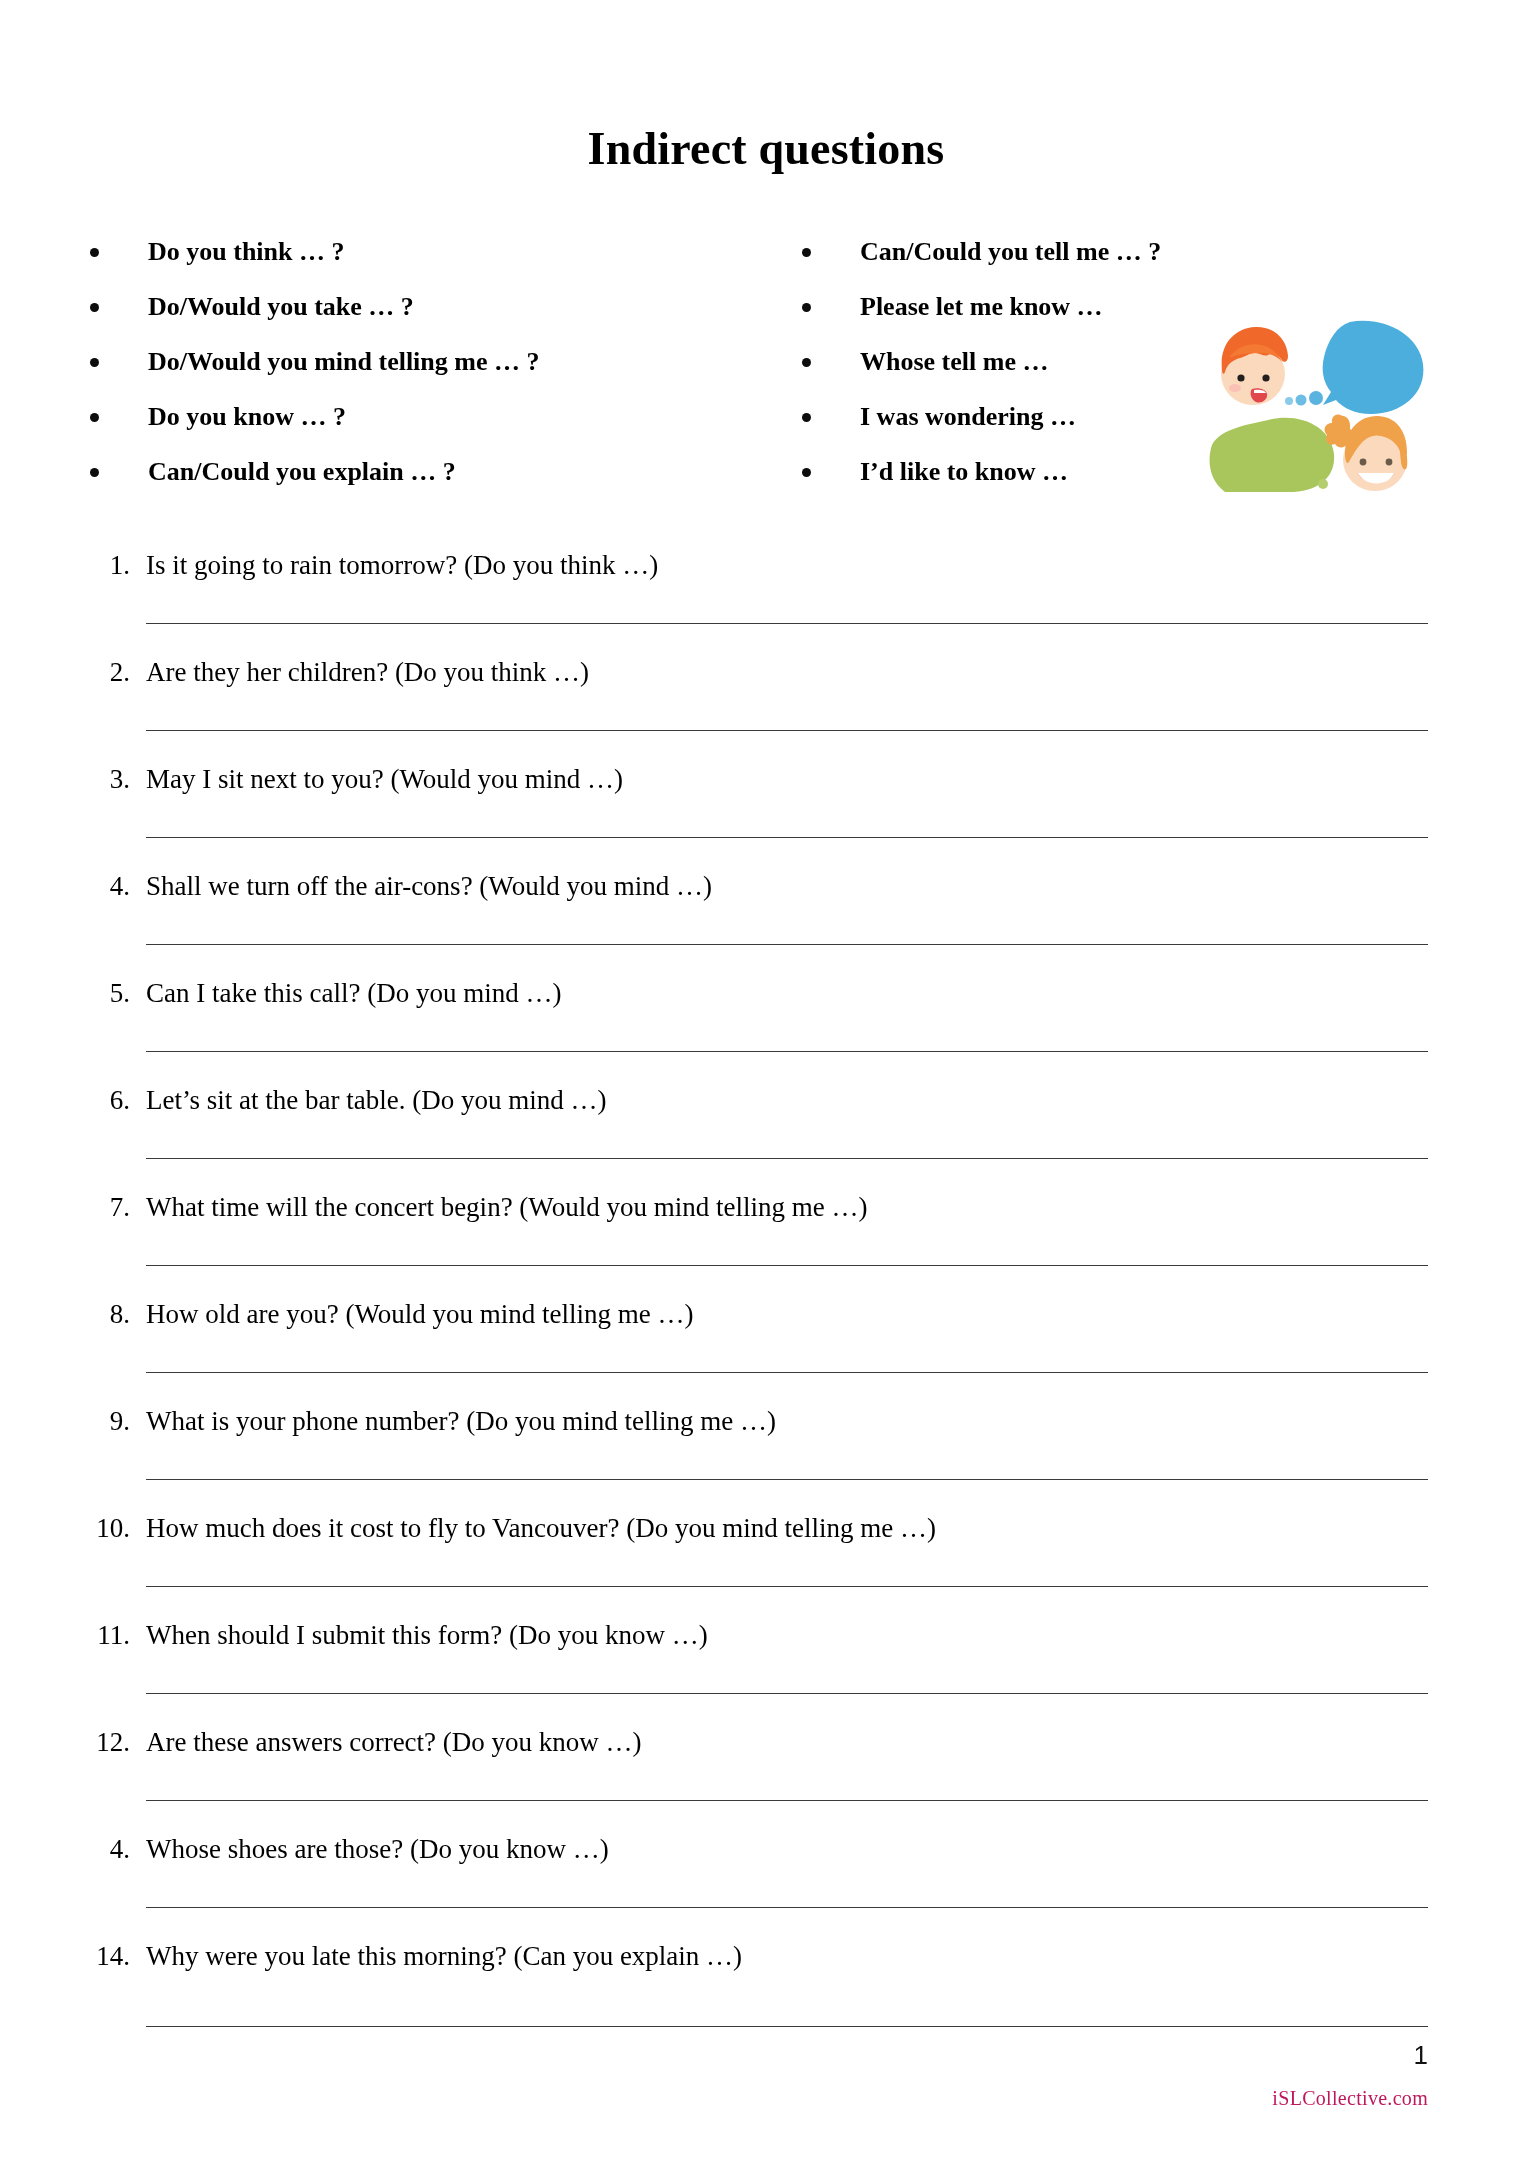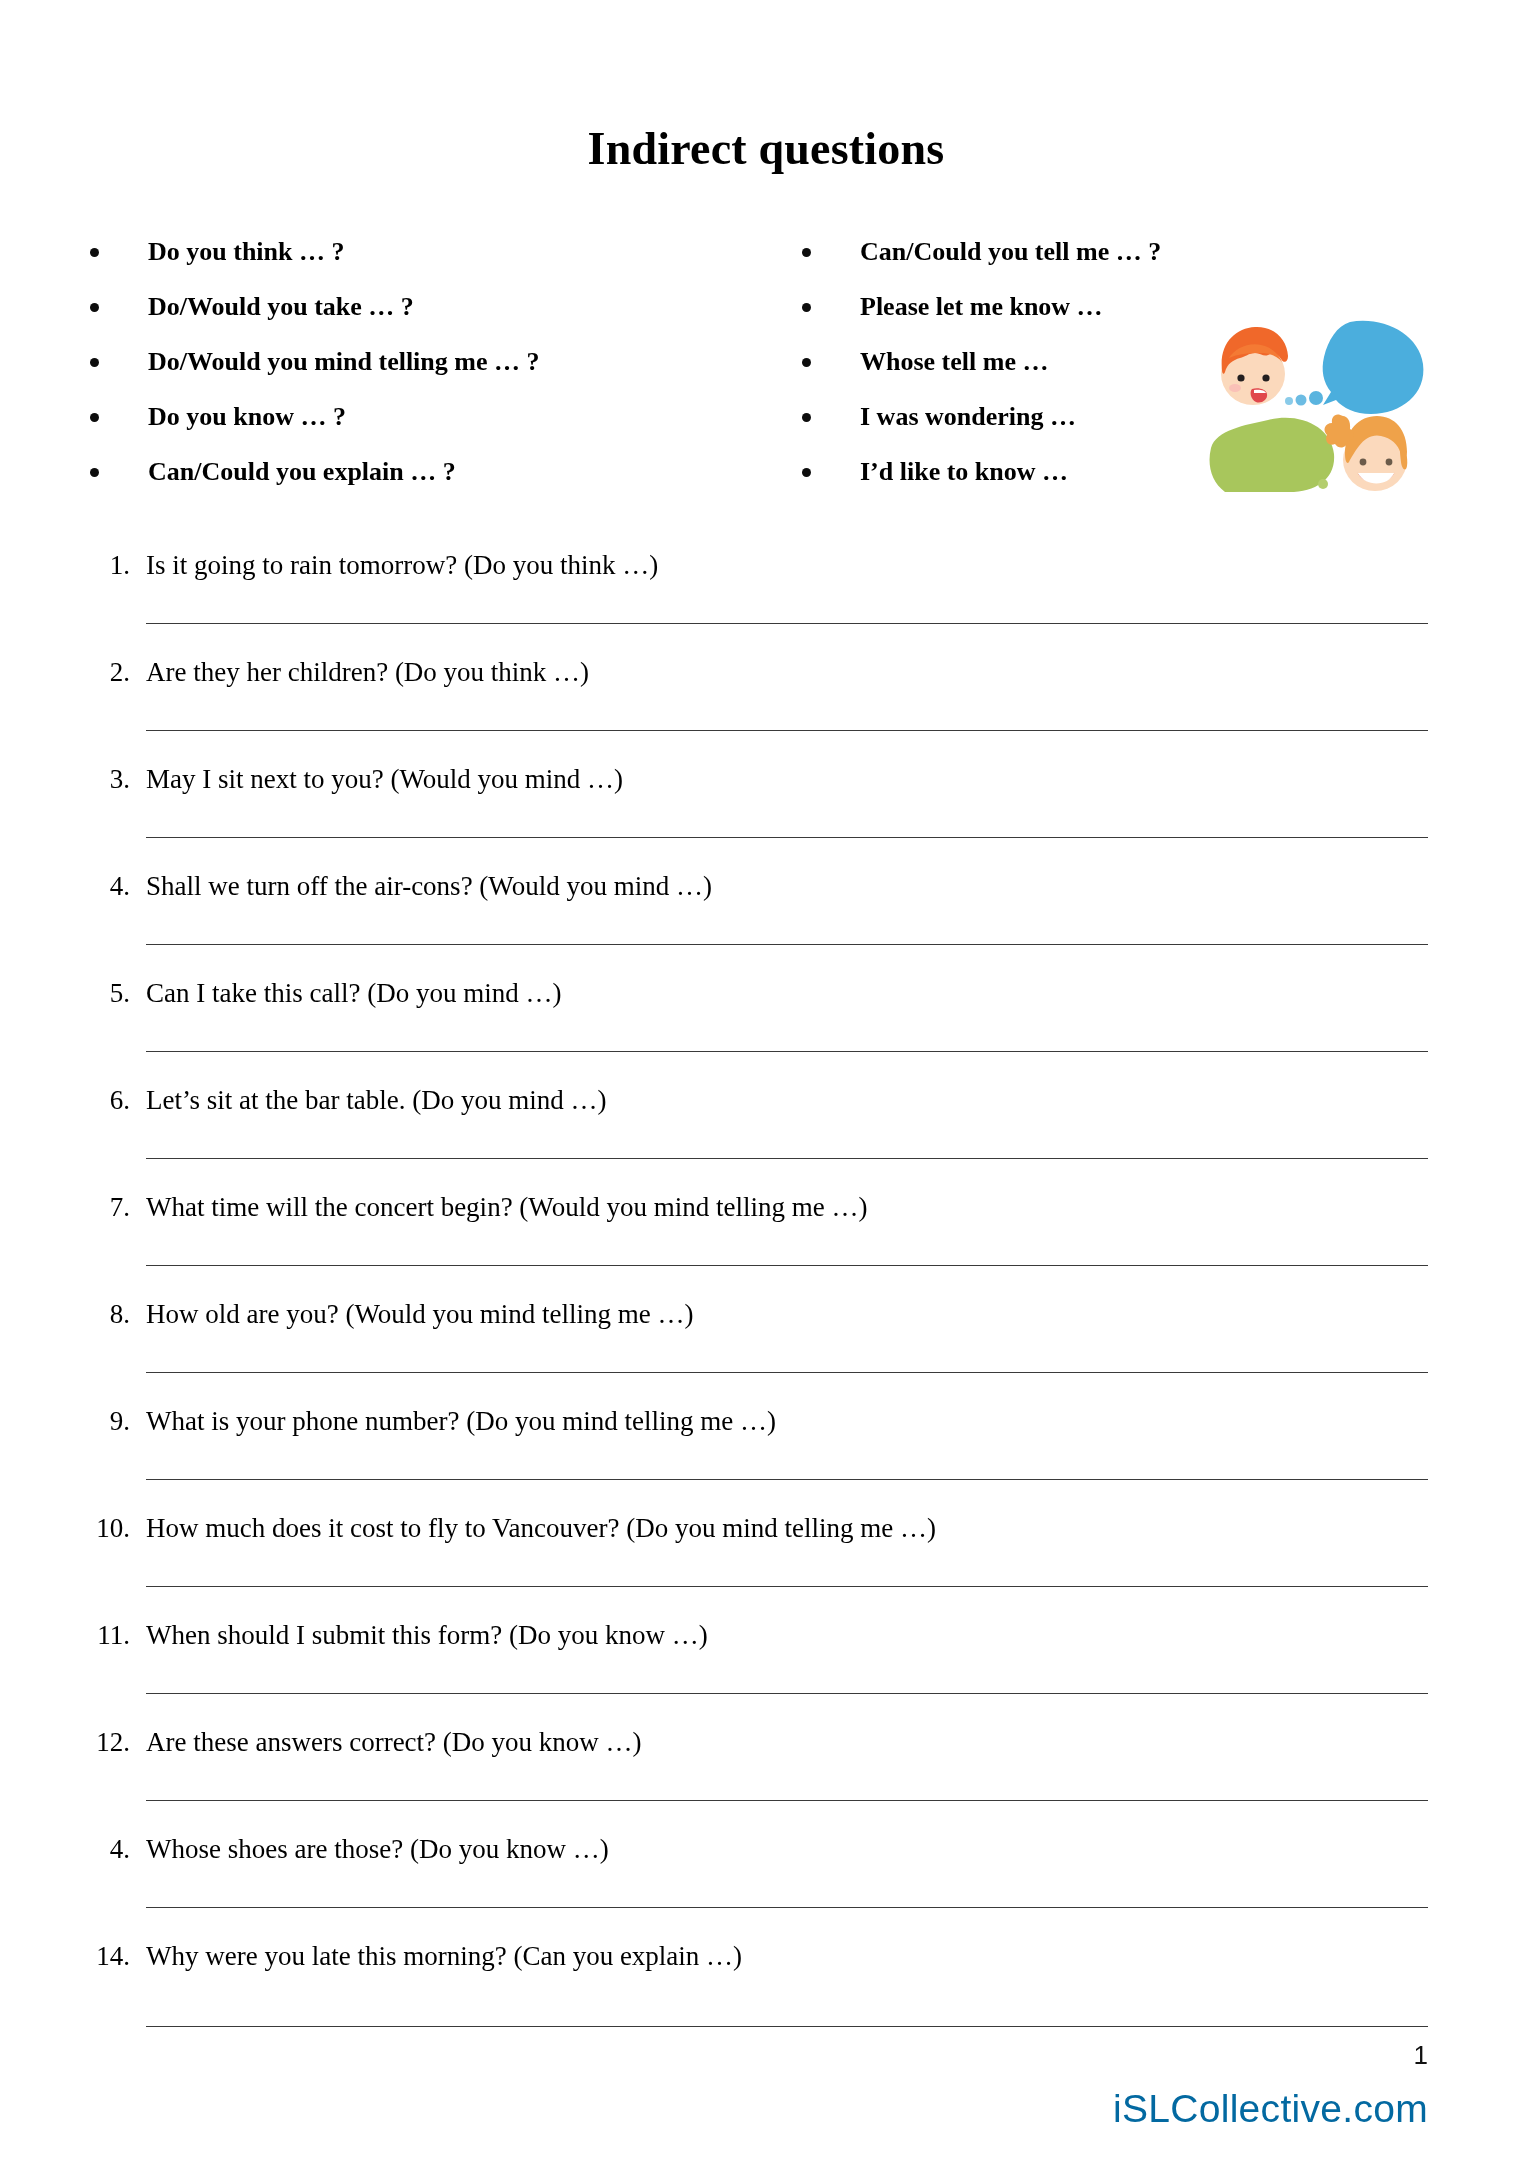--- a/index.html
+++ b/index.html
@@ -138,23 +138,23 @@
     right: 104px;
     top: 2040px;
     font-family: "Liberation Sans", "DejaVu Sans", sans-serif;
     font-size: 26px;
     color: #111;
   }
   .watermark {
     position: absolute;
     right: 104px;
     top: 2087px;
-    font-family: Liberation Sans, sans-serif;
-    font-size: 39px;
-    color: #0369a1;
+    font-family: Liberation Serif, serif;
+    font-size: 20px;
+    color: #be185d;
     letter-spacing: 0.3px;
   }
 </style>
 </head>
 <body>
 
 <div class="page">
 
   <div class="title">Indirect questions</div>
 

